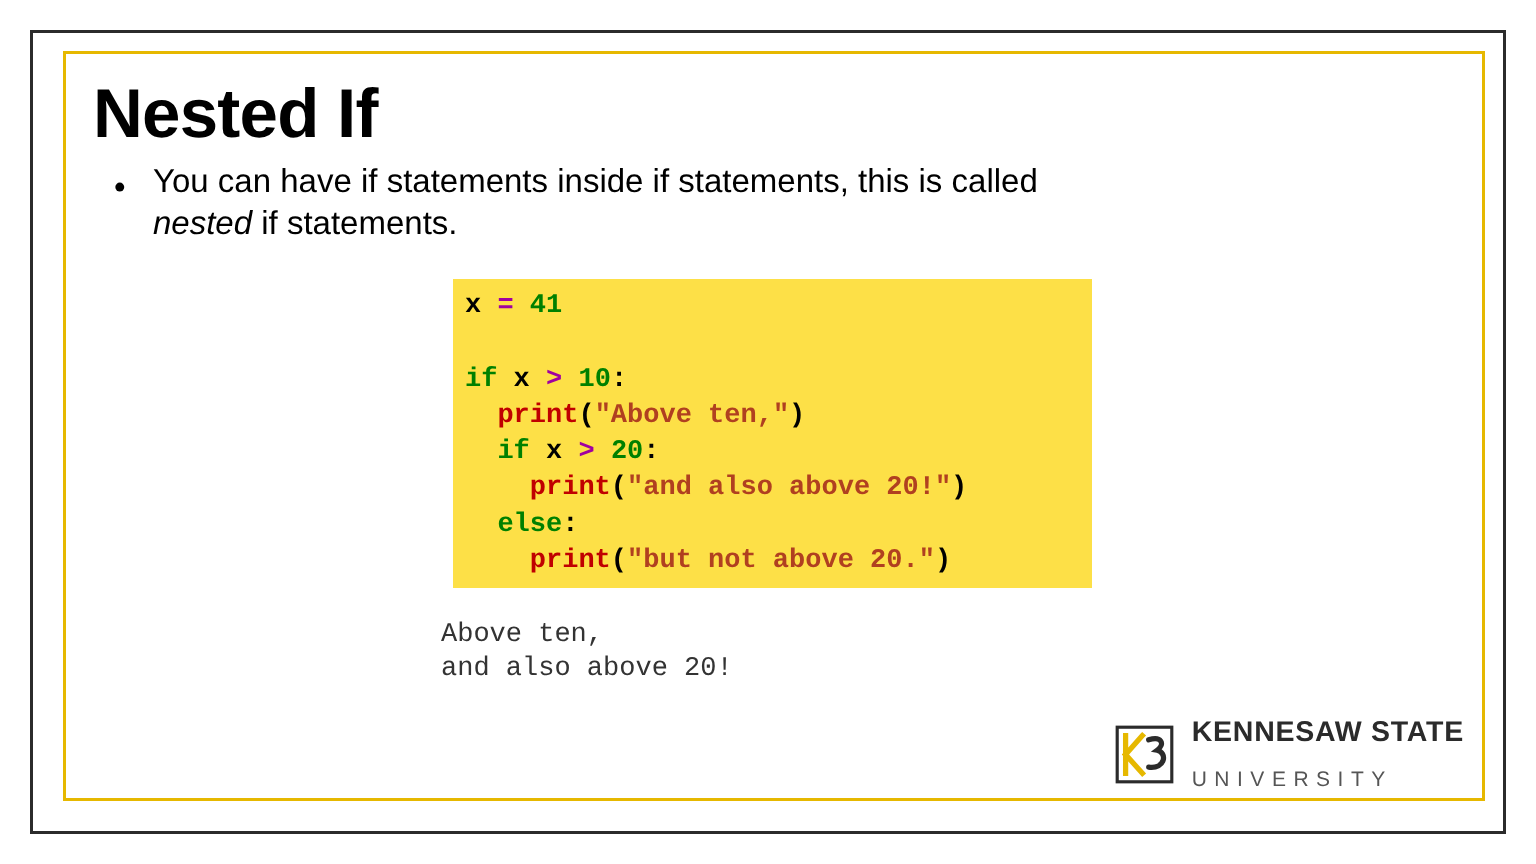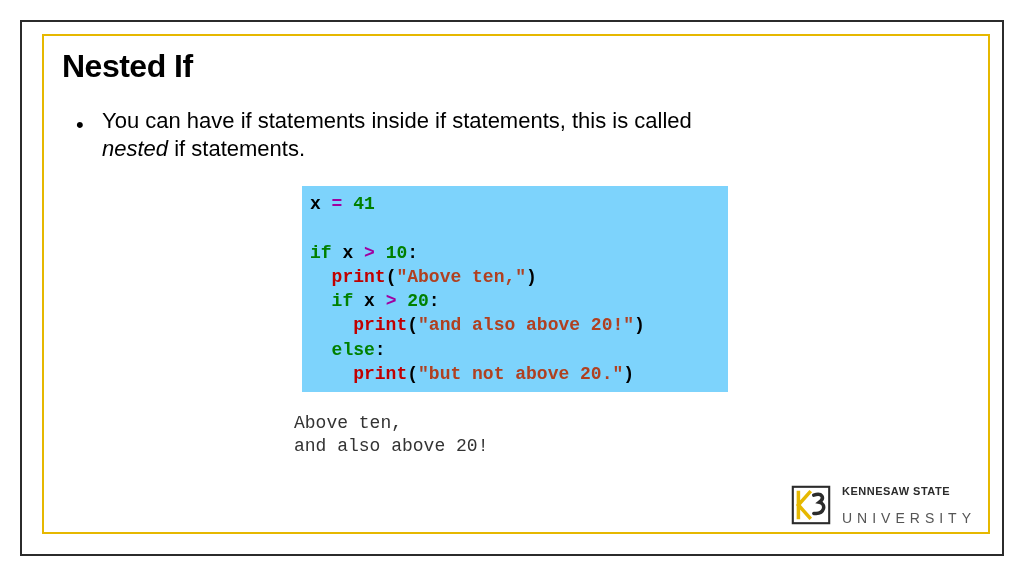--- a/index.html
+++ b/index.html
@@ -24,21 +24,21 @@
     left: 42px;
     top: 34px;
     right: 34px;
     bottom: 42px;
     border: 2px solid #e6b800;
   }
   .title {
     position: absolute;
     left: 62px;
     top: 48px;
-    font-size: 32px;
+    font-size: 46px;
     font-weight: 700;
     color: #000;
     letter-spacing: -0.5px;
   }
   .bullet {
     position: absolute;
     left: 76px;
     top: 112px;
     font-size: 22px;
     color: #000;
@@ -54,21 +54,21 @@
   }
   .nested-word {
     font-style: italic;
     margin-top: 15px;
   }
   .code-block {
     position: absolute;
     left: 302px;
     top: 186px;
     width: 410px;
-    background: #7dd3fc;
+    background: #fde047;
     font-family: "Courier New", Courier, monospace;
     font-size: 18px;
     line-height: 1.35;
     font-weight: bold;
     padding: 6px 8px 6px 8px;
     color: #000;
     white-space: pre;
   }
   .kw-green { color: #008000; }
   .kw-red { color: #c00000; }
@@ -97,21 +97,21 @@
   .logo-mark {
     width: 42px;
     height: 42px;
   }
   .logo-text {
     display: flex;
     flex-direction: column;
     line-height: 1;
   }
   .logo-top {
-    font-size: 11px;
+    font-size: 19px;
     font-weight: 800;
     letter-spacing: 0.5px;
     color: #2b2b2b;
   }
   .logo-bottom {
     font-size: 14px;
     font-weight: 300;
     letter-spacing: 5px;
     color: #555;
     margin-top: 14px;

